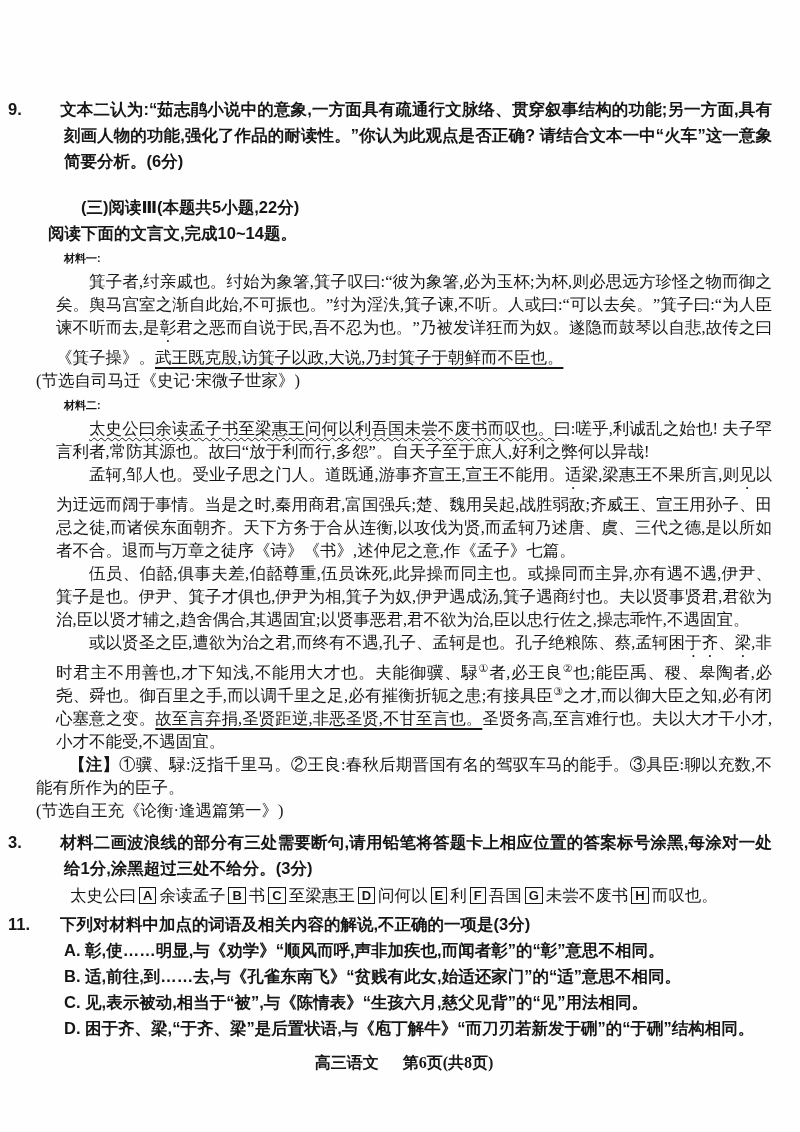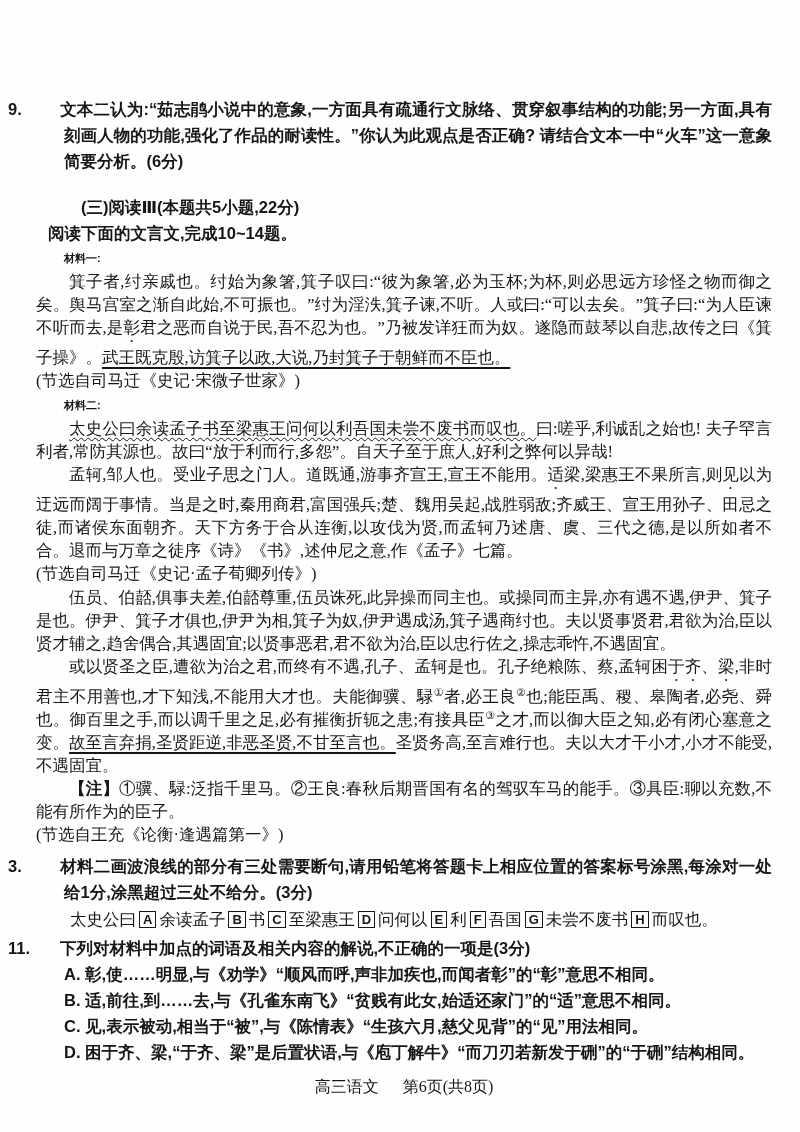--- a/index.html
+++ b/index.html
@@ -23,21 +23,21 @@
     font-family:"Liberation Sans","DejaVu Sans",sans-serif;
     font-weight:700;
     line-height:26px;
     font-size:16.5px;
   }
   .question{text-indent:-28px;padding-left:28px;}
   .section{margin-top:20px;margin-left:45px;}
   .instruction{margin-left:12px;}
   .label{font-weight:700;margin-left:28px;line-height:24px;font-size:11px;
          font-family:"Liberation Sans","DejaVu Sans",sans-serif;}
-  .para{text-indent:2em;line-height:23px;}
+  .para{text-indent:2em;line-height:23px;margin-left:20px;}
   .note{text-indent:2em;line-height:23px;}
   .attribution{padding-right:8px;line-height:24px;}
   .answer{padding-left:34px;line-height:26px;margin-top:2px;}
   .option{margin-left:28px;}
   .q10{margin-top:6px;}
   .q11{margin-top:2px;}
   .qnum{display:inline-block;min-width:24px;}
   
   .seg-u{text-decoration:underline;text-underline-offset:4px;text-decoration-thickness:1.5px;}
   .seg-w{text-decoration:underline wavy;text-underline-offset:3px;text-decoration-thickness:1px;}
@@ -53,41 +53,40 @@
     font-size:13px;font-weight:700;
     line-height:15px;
     padding:0 3px;
     margin:0 3px;
     vertical-align:1px;
   }
   .seg-bold{font-weight:700;font-family:"Liberation Sans","DejaVu Sans",sans-serif;}
   .footer{
     margin-top:10px;
     text-align:center;
-    font-weight:400;
+    font-weight:700;
     font-size:16px;
     line-height:24px;
   }
   .footer span{margin:0 10px;}
 </style>
 </head>
 <body>
 
 <div class="sheet">
   <main id="content">
       <div class="blk question"><span class="qnum">9.</span><span>文本二认为:“茹志鹃小说中的意象,一方面具有疏通行文脉络、贯穿叙事结构的功能;另一方面,具有刻画人物的功能,强化了作品的耐读性。”你认为此观点是否正确? 请结合文本一中“火车”这一意象简要分析。(6分)</span></div>
       <div class="blk section"><span>(三)阅读Ⅲ(本题共5小题,22分)</span></div>
       <div class="blk instruction"><span>阅读下面的文言文,完成10~14题。</span></div>
       <div class="blk label"><span>材料一:</span></div>
       <div class="blk para"><span>箕子者,纣亲戚也。纣始为象箸,箕子叹曰:“彼为象箸,必为玉杯;为杯,则必思远方珍怪之物而御之矣。舆马宫室之渐自此始,不可振也。”纣为淫泆,箕子谏,不听。人或曰:“可以去矣。”箕子曰:“为人臣谏不听而去,是</span><span class="seg-d">彰</span><span>君之恶而自说于民,吾不忍为也。”乃被发详狂而为奴。遂隐而鼓琴以自悲,故传之曰《箕子操》。</span><span class="seg-u">武王既克殷,访箕子以政,大说,乃封箕子于朝鲜而不臣也。</span></div>
       <div class="blk attribution"><span>(节选自司马迁《史记·宋微子世家》)</span></div>
       <div class="blk label"><span>材料二:</span></div>
       <div class="blk para"><span class="seg-w">太史公曰余读孟子书至梁惠王问何以利吾国未尝不废书而叹也。</span><span>曰:嗟乎,利诚乱之始也! 夫子罕言利者,常防其源也。故曰“放于利而行,多怨”。自天子至于庶人,好利之弊何以异哉!</span></div>
       <div class="blk para"><span>孟轲,邹人也。受业子思之门人。道既通,游事齐宣王,宣王不能用。</span><span class="seg-d">适</span><span>梁,梁惠王不果所言,则</span><span class="seg-d">见</span><span>以为迂远而阔于事情。当是之时,秦用商君,富国强兵;楚、魏用吴起,战胜弱敌;齐威王、宣王用孙子、田忌之徒,而诸侯东面朝齐。天下方务于合从连衡,以攻伐为贤,而孟轲乃述唐、虞、三代之德,是以所如者不合。退而与万章之徒序《诗》《书》,述仲尼之意,作《孟子》七篇。</span></div>
-      <div class="blk attribution"><span>(节选自司马迁《史记·孟子荀卿列传》)</span></div>
       <div class="blk para"><span>伍员、伯嚭,俱事夫差,伯嚭尊重,伍员诛死,此异操而同主也。或操同而主异,亦有遇不遇,伊尹、箕子是也。伊尹、箕子才俱也,伊尹为相,箕子为奴,伊尹遇成汤,箕子遇商纣也。夫以贤事贤君,君欲为治,臣以贤才辅之,趋舍偶合,其遇固宜;以贤事恶君,君不欲为治,臣以忠行佐之,操志乖忤,不遇固宜。</span></div>
       <div class="blk para"><span>或以贤圣之臣,遭欲为治之君,而终有不遇,孔子、孟轲是也。孔子绝粮陈、蔡,孟轲困</span><span class="seg-d">于齐、梁</span><span>,非时君主不用善也,才下知浅,不能用大才也。夫能御骥、騄</span><span class="seg-s">①</span><span>者,必王良</span><span class="seg-s">②</span><span>也;能臣禹、稷、皋陶者,必尧、舜也。御百里之手,而以调千里之足,必有摧衡折轭之患;有接具臣</span><span class="seg-s">③</span><span>之才,而以御大臣之知,必有闭心塞意之变。</span><span class="seg-u">故至言弃捐,圣贤距逆,非恶圣贤,不甘至言也。</span><span>圣贤务高,至言难行也。夫以大才干小才,小才不能受,不遇固宜。</span></div>
       <div class="blk note"><span class="seg-bold">【注】</span><span>①骥、騄:泛指千里马。②王良:春秋后期晋国有名的驾驭车马的能手。③具臣:聊以充数,不能有所作为的臣子。</span></div>
       <div class="blk attribution"><span>(节选自王充《论衡·逢遇篇第一》)</span></div>
       <div class="blk question q10"><span class="qnum">3.</span><span>材料二画波浪线的部分有三处需要断句,请用铅笔将答题卡上相应位置的答案标号涂黑,每涂对一处给1分,涂黑超过三处不给分。(3分)</span></div>
       <div class="blk answer"><span>太史公曰</span><span class="seg-b">A</span><span>余读孟子</span><span class="seg-b">B</span><span>书</span><span class="seg-b">C</span><span>至梁惠王</span><span class="seg-b">D</span><span>问何以</span><span class="seg-b">E</span><span>利</span><span class="seg-b">F</span><span>吾国</span><span class="seg-b">G</span><span>未尝不废书</span><span class="seg-b">H</span><span>而叹也。</span></div>
       <div class="blk question q11"><span class="qnum">11.</span><span>下列对材料中加点的词语及相关内容的解说,不正确的一项是(3分)</span></div>
       <div class="blk option"><span>A. 彰,使……明显,与《劝学》“顺风而呼,声非加疾也,而闻者彰”的“彰”意思不相同。</span></div>
       <div class="blk option"><span>B. 适,前往,到……去,与《孔雀东南飞》“贫贱有此女,始适还家门”的“适”意思不相同。</span></div>
       <div class="blk option"><span>C. 见,表示被动,相当于“被”,与《陈情表》“生孩六月,慈父见背”的“见”用法相同。</span></div>

